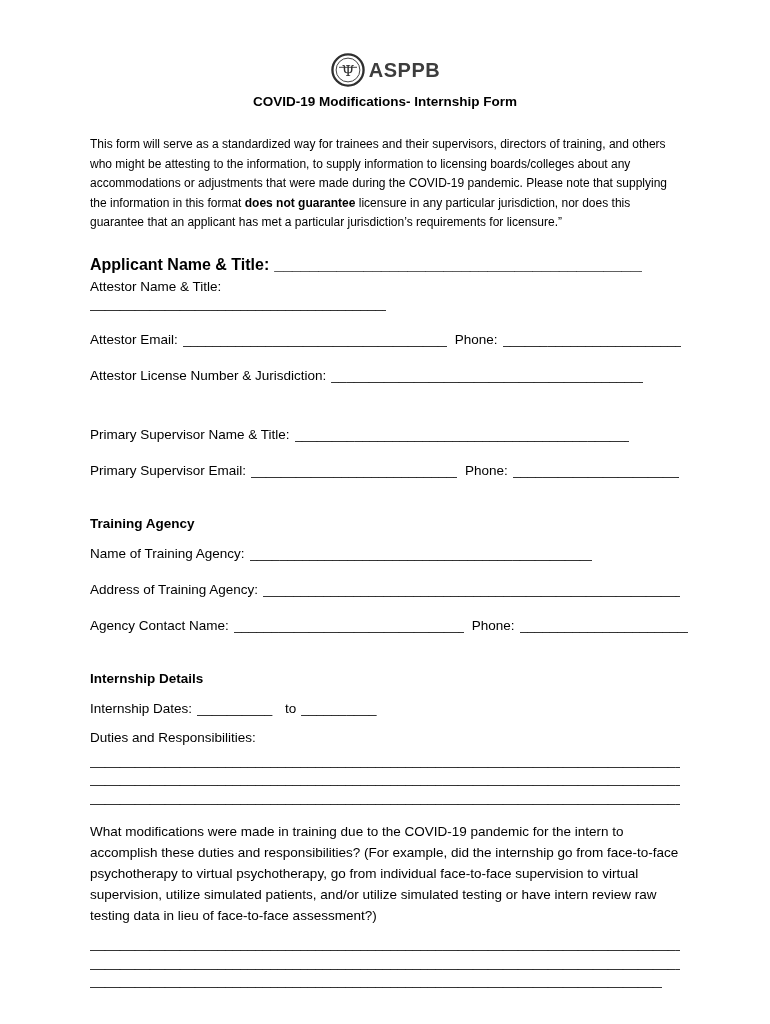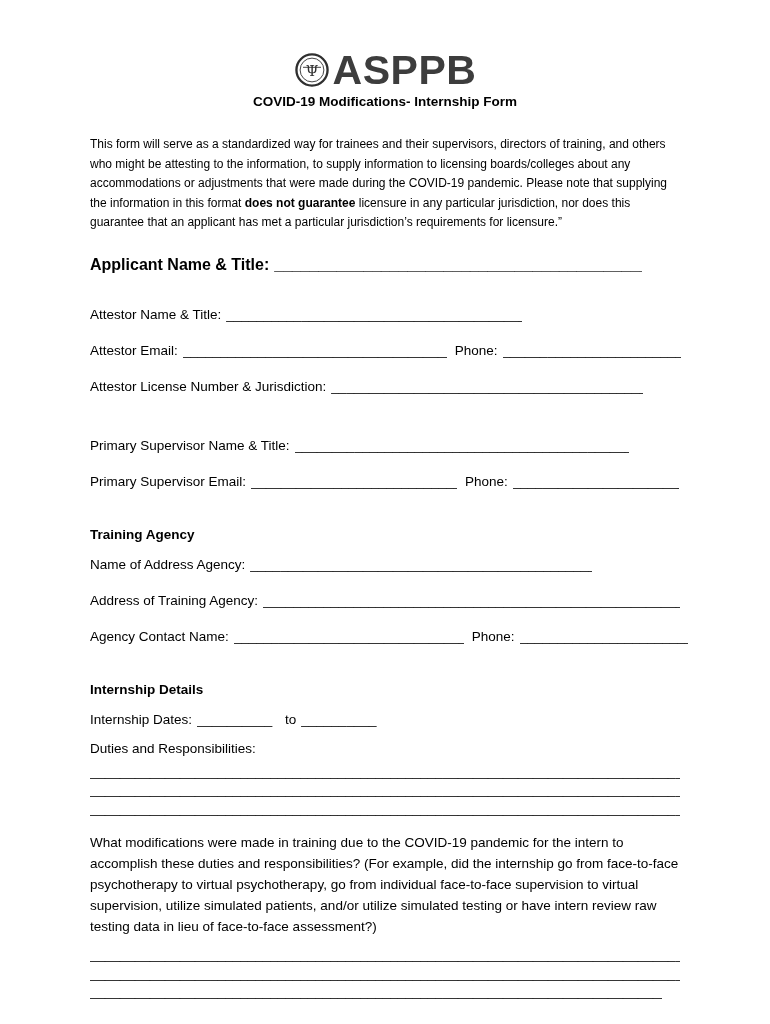--- a/index.html
+++ b/index.html
@@ -5,21 +5,21 @@
   html,body{margin:0;padding:0;background:#ffffff;}
   .page{
     width:770px;height:1024px;box-sizing:border-box;
     background:#ffffff;color:#000;
     font-family:"Liberation Sans",sans-serif;
     padding:50px 90px 0 90px;
     overflow:hidden;
   }
   .logo-row{display:flex;justify-content:center;align-items:center;height:40px;}
   .logo-mark{width:36px;height:36px;margin-right:3px;flex:0 0 auto;}
-  .logo-text{font-size:41px;font-weight:700;color:#3d3d3d;letter-spacing:.5px;}
+  .logo-text{font-size:20px;font-weight:700;color:#3d3d3d;letter-spacing:.5px;}
   .title{text-align:center;font-weight:700;font-size:13.5px;margin-top:4px;}
   .intro{font-size:12px;line-height:19.5px;margin:26px 0 0 0;}
   .intro strong{font-weight:700;}
   .row{display:flex;align-items:baseline;margin-top:19px;font-size:13.5px;line-height:17px;white-space:nowrap;}
   .row .label{margin-right:5px;flex:0 0 auto;}
   .row .mid-label{margin:0 5px 0 8px;flex:0 0 auto;}
   .blank{display:inline-block;overflow:hidden;white-space:nowrap;vertical-align:baseline;flex:0 0 auto;}
   .applicant{font-size:16px;font-weight:700;margin-top:22px;line-height:19px;}
   .b-applicant{width:368px;}
   .b-attname{width:296px;}
@@ -61,21 +61,21 @@
 
   <div class="title">COVID-19 Modifications- Internship Form</div>
 
   <p class="intro"><span>This form will serve as a standardized way for trainees and their supervisors, directors of training, and others who might be attesting to the information, to supply information to licensing boards/colleges about any accommodations or adjustments that were made during the COVID-19 pandemic. Please note that supplying the information in this format </span><strong>does not guarantee</strong><span> licensure in any particular jurisdiction, nor does this guarantee that an applicant has met a particular jurisdiction’s requirements for licensure.”</span></p>
 
   <div class="row applicant">
     <span class="label">Applicant Name &amp; Title:</span>
     <span class="blank b-applicant">__________________________________________________________________________________________________________________________________</span>
   </div>
 
-  <div class="row" style="margin-top:32px;">
+  <div class="row" style="margin-top:4px;flex-direction:column;">
     <span class="label">Attestor Name &amp; Title:</span>
     <span class="blank b-attname">__________________________________________________________________________________________________________________________________</span>
   </div>
 
   <div class="row">
     <span class="label">Attestor Email:</span>
     <span class="blank b-attemail">__________________________________________________________________________________________________________________________________</span>
     <span class="mid-label">Phone:</span>
     <span class="blank b-attphone">__________________________________________________________________________________________________________________________________</span>
   </div>
@@ -93,21 +93,21 @@
   <div class="row">
     <span class="label">Primary Supervisor Email:</span>
     <span class="blank b-supemail">__________________________________________________________________________________________________________________________________</span>
     <span class="mid-label">Phone:</span>
     <span class="blank b-supphone">__________________________________________________________________________________________________________________________________</span>
   </div>
 
   <div class="section-title">Training Agency</div>
 
   <div class="row first-after-title">
-    <span class="label">Name of Address Agency:</span>
+    <span class="label">Name of Training Agency:</span>
     <span class="blank b-agname">__________________________________________________________________________________________________________________________________</span>
   </div>
 
   <div class="row">
     <span class="label">Address of Training Agency:</span>
     <span class="blank b-agaddr">__________________________________________________________________________________________________________________________________</span>
   </div>
 
   <div class="row">
     <span class="label">Agency Contact Name:</span>

